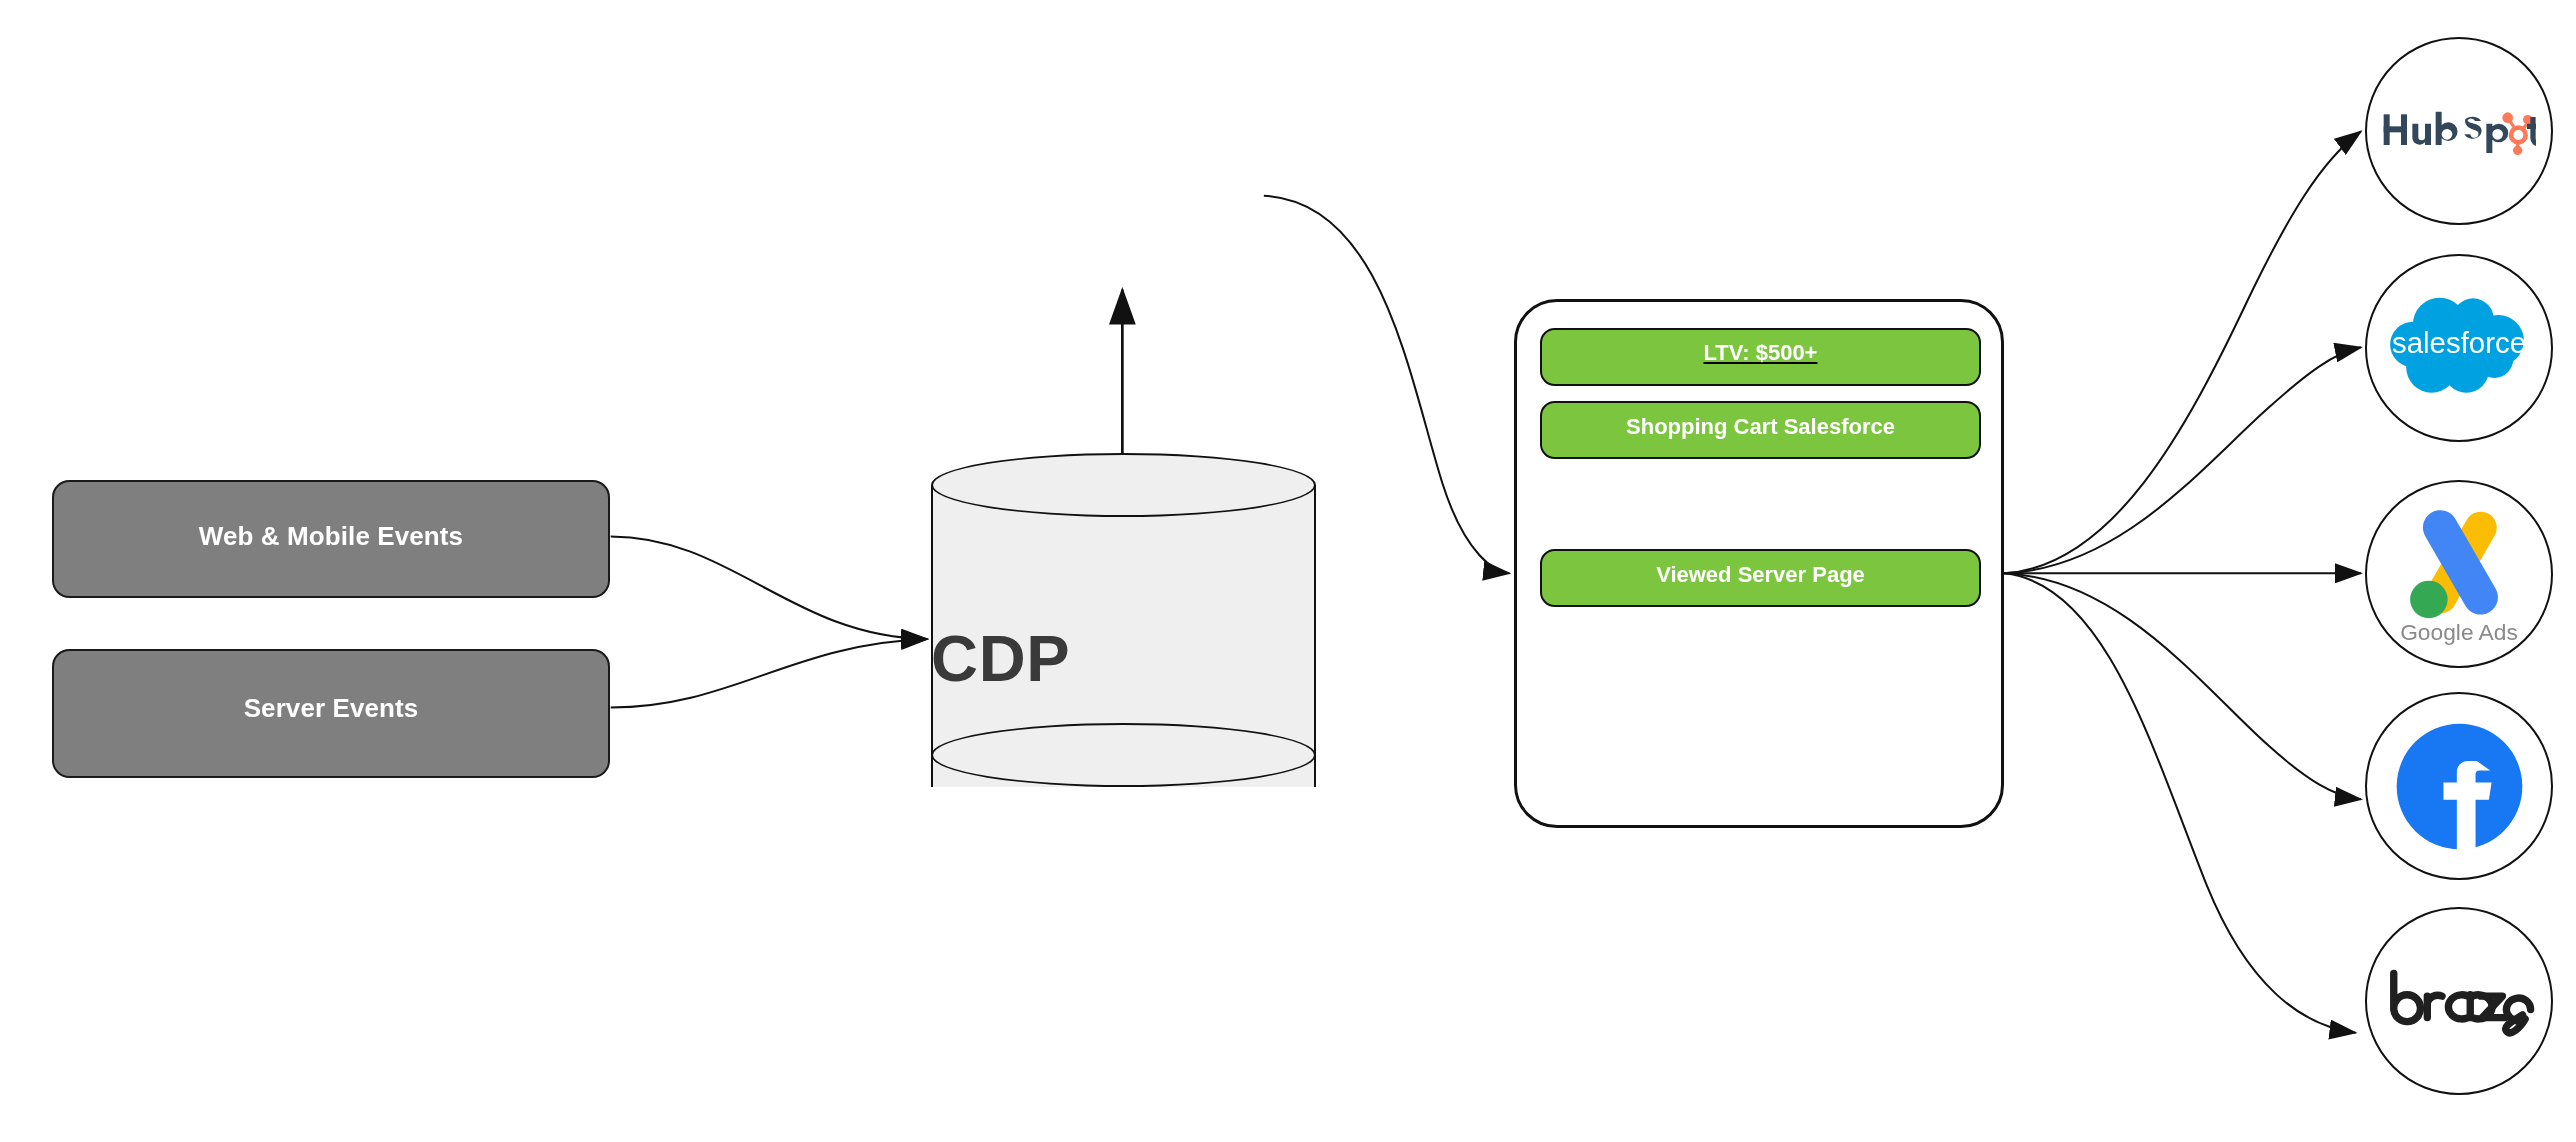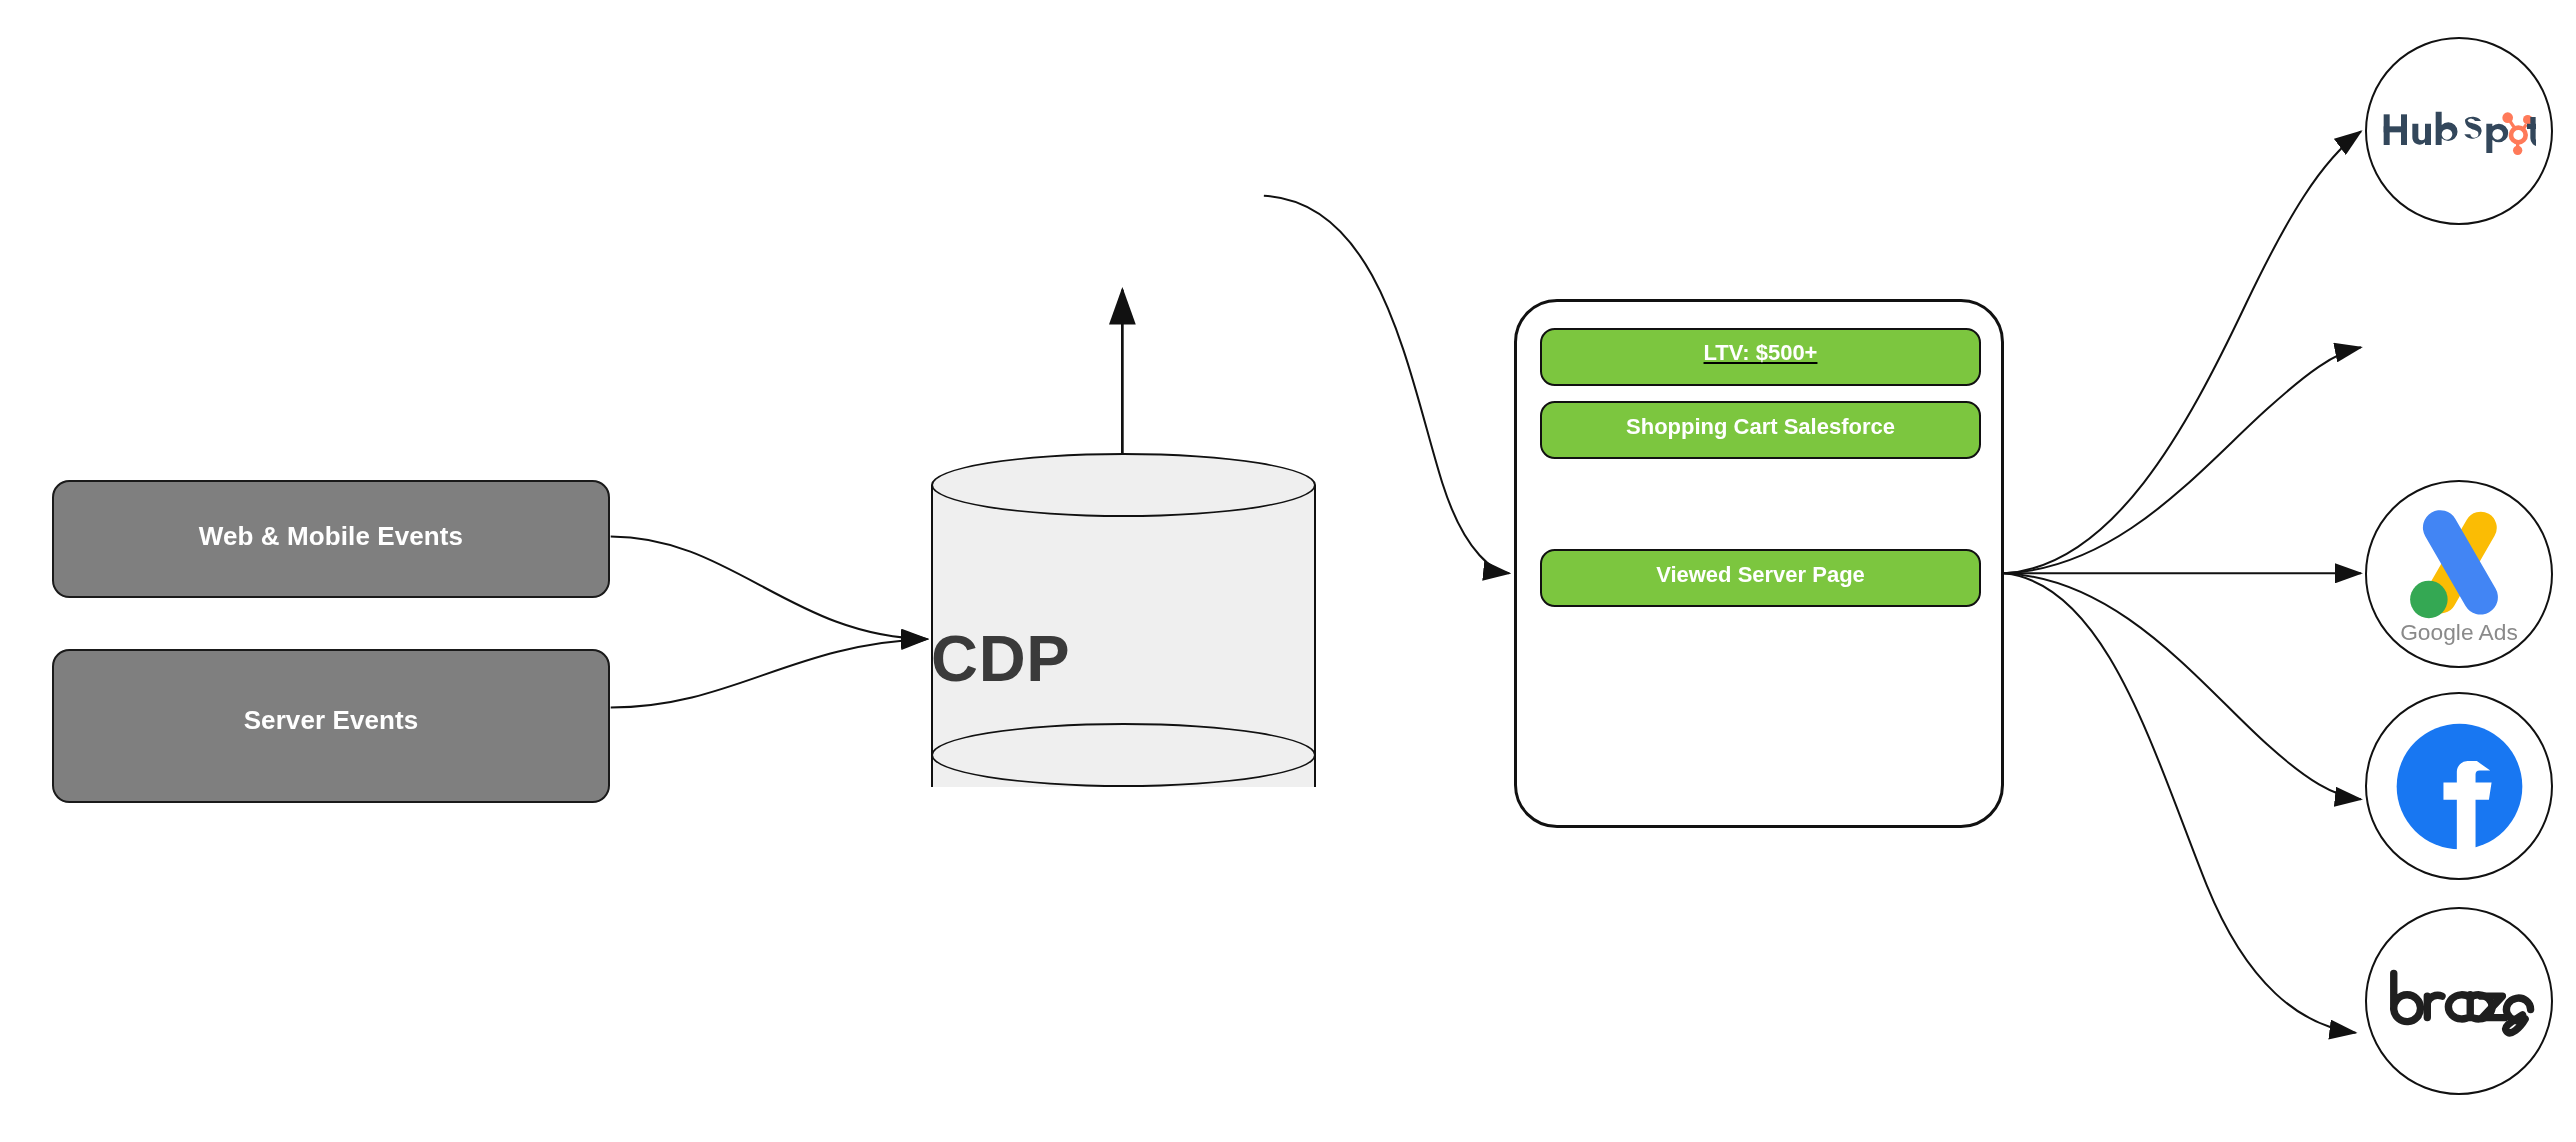--- a/index.html
+++ b/index.html
@@ -39,21 +39,21 @@
     box-sizing: border-box;
   }
   .source-box .label {
     color: #ffffff;
     font-weight: bold;
     font-size: 26px;
     letter-spacing: 0.1px;
     white-space: nowrap;
   }
   #box-web-mobile { left: 52px;  top: 480px; width: 558px; height: 118px; }
-  #box-server     { left: 52px;  top: 649px; width: 558px; height: 154px; }
+  #box-server     { left: 52px;  top: 649px; width: 558px; height: 129px; }
   #box-web-mobile .label { position: relative; top: -2.7px; }
   #box-server .label     { position: relative; top: -5.4px; }
 
   
   #cdp {
     position: absolute;
     left: 931px;
     top: 453px;
     width: 385px;
     height: 366px;
@@ -276,20 +276,36 @@
         <path d="M203,57 L203,62" stroke="#ff7a59" stroke-width="5"></path>
       </g>
 
       <g fill="#33475b">
         <path d="M222,18 h8 v10 h7 v8 h-7 v14 a4,4 0 0 0 5,4 v8 a12,12 0 0 1 -13,-12 v-14 h-5 v-8 h5 z"></path>
       </g>
     </svg>
     <span class="visually-hidden">HubSpot</span>
   </div>
 
+  <div class="dest-circle" id="dest-salesforce">
+    <svg class="logo-svg" width="152" height="107" viewBox="0 0 226 160" xmlns="http://www.w3.org/2000/svg">
+      <g fill="#00a1e0">
+        <circle cx="84" cy="44" r="40"></circle>
+        <circle cx="134" cy="36" r="31"></circle>
+        <circle cx="172" cy="68" r="38"></circle>
+        <circle cx="44" cy="74" r="34"></circle>
+        <circle cx="72" cy="108" r="38"></circle>
+        <circle cx="124" cy="112" r="34"></circle>
+        <circle cx="166" cy="96" r="28"></circle>
+        <rect x="40" y="44" width="140" height="66"></rect>
+      </g>
+      <text x="113" y="86" text-anchor="middle" font-family="'Liberation Sans', sans-serif" font-size="44" fill="#ffffff">salesforce</text>
+    </svg>
+    <span class="visually-hidden">Salesforce</span>
+  </div>
 
   <div class="dest-circle" id="dest-googleads">
     <svg class="logo-svg" width="154" height="148" viewBox="0 0 230 220" xmlns="http://www.w3.org/2000/svg">
 
       <g transform="rotate(30 115 95)">
         <rect x="92" y="8" width="48" height="168" rx="24" fill="#fbbc04"></rect>
       </g>
 
       <g transform="rotate(-30 115 95)">
         <rect x="92" y="8" width="52" height="172" rx="26" fill="#4285f4"></rect>

